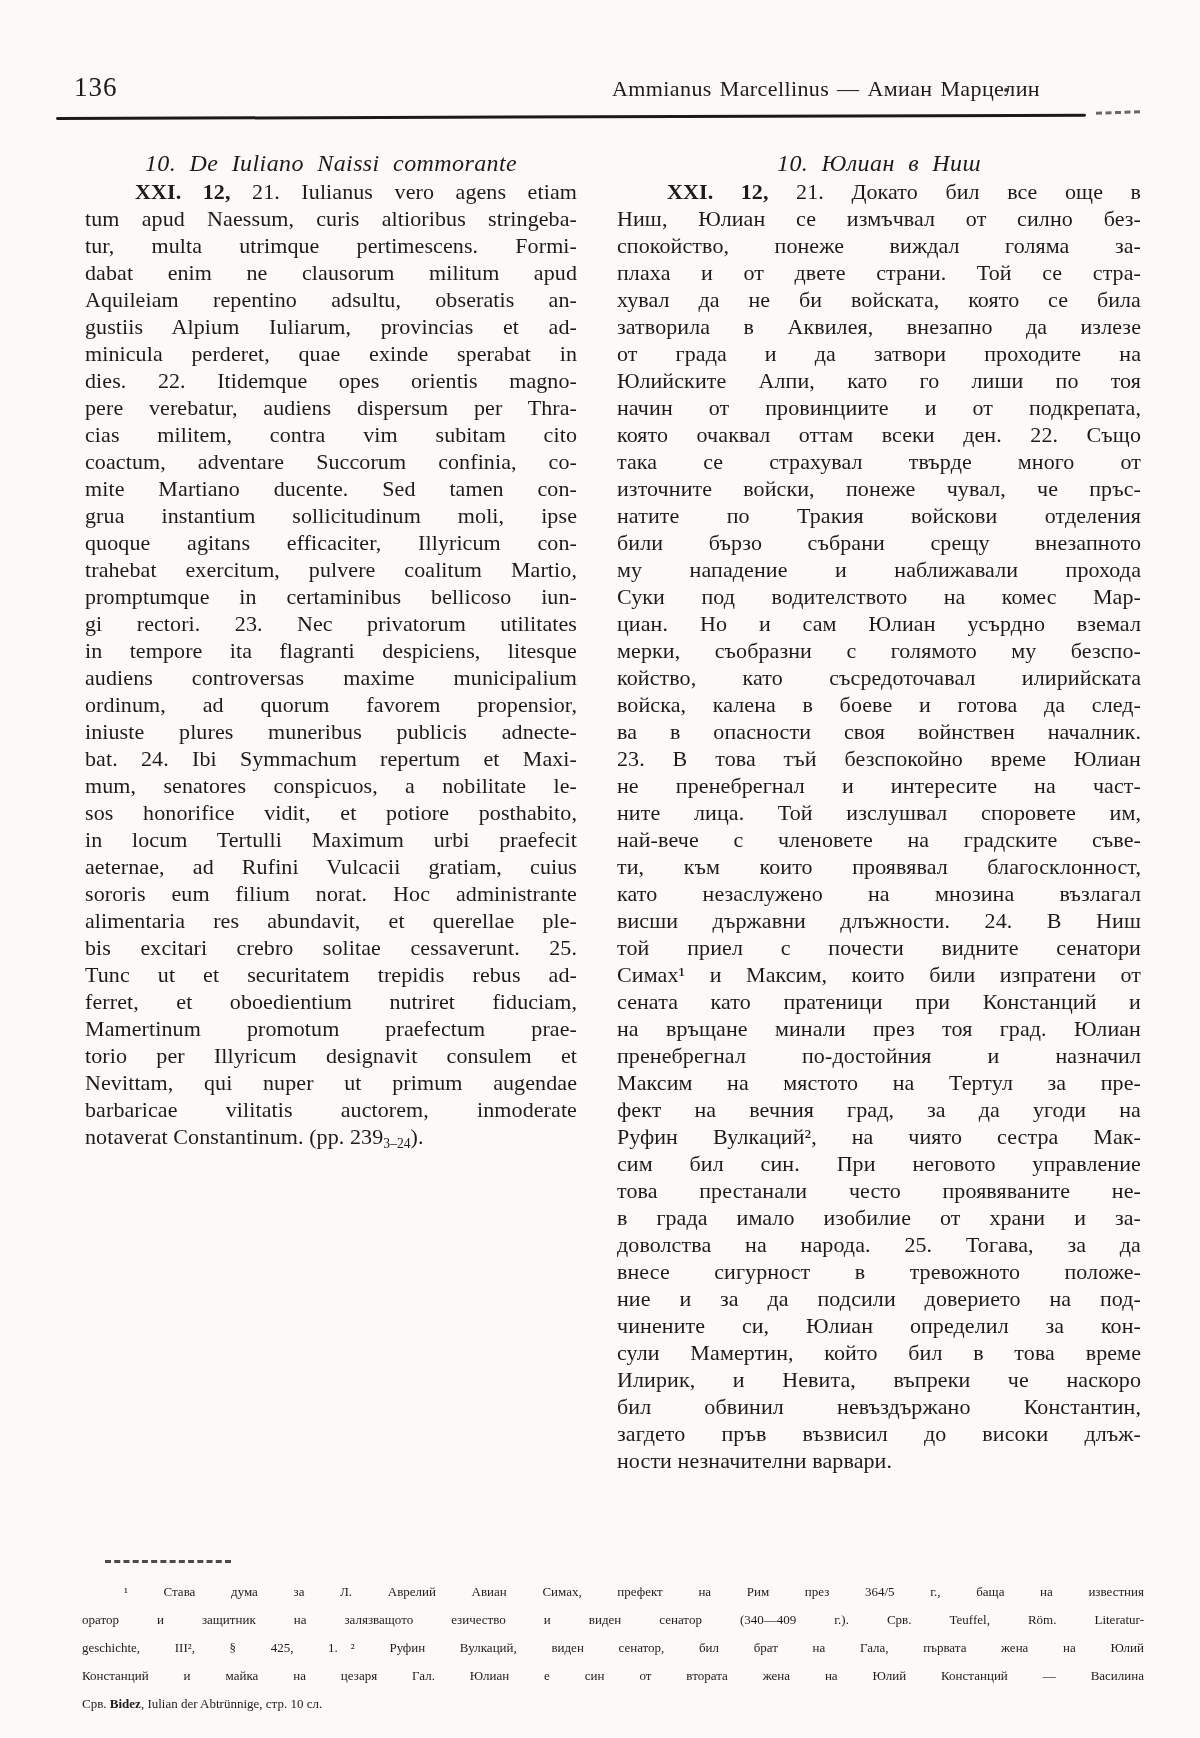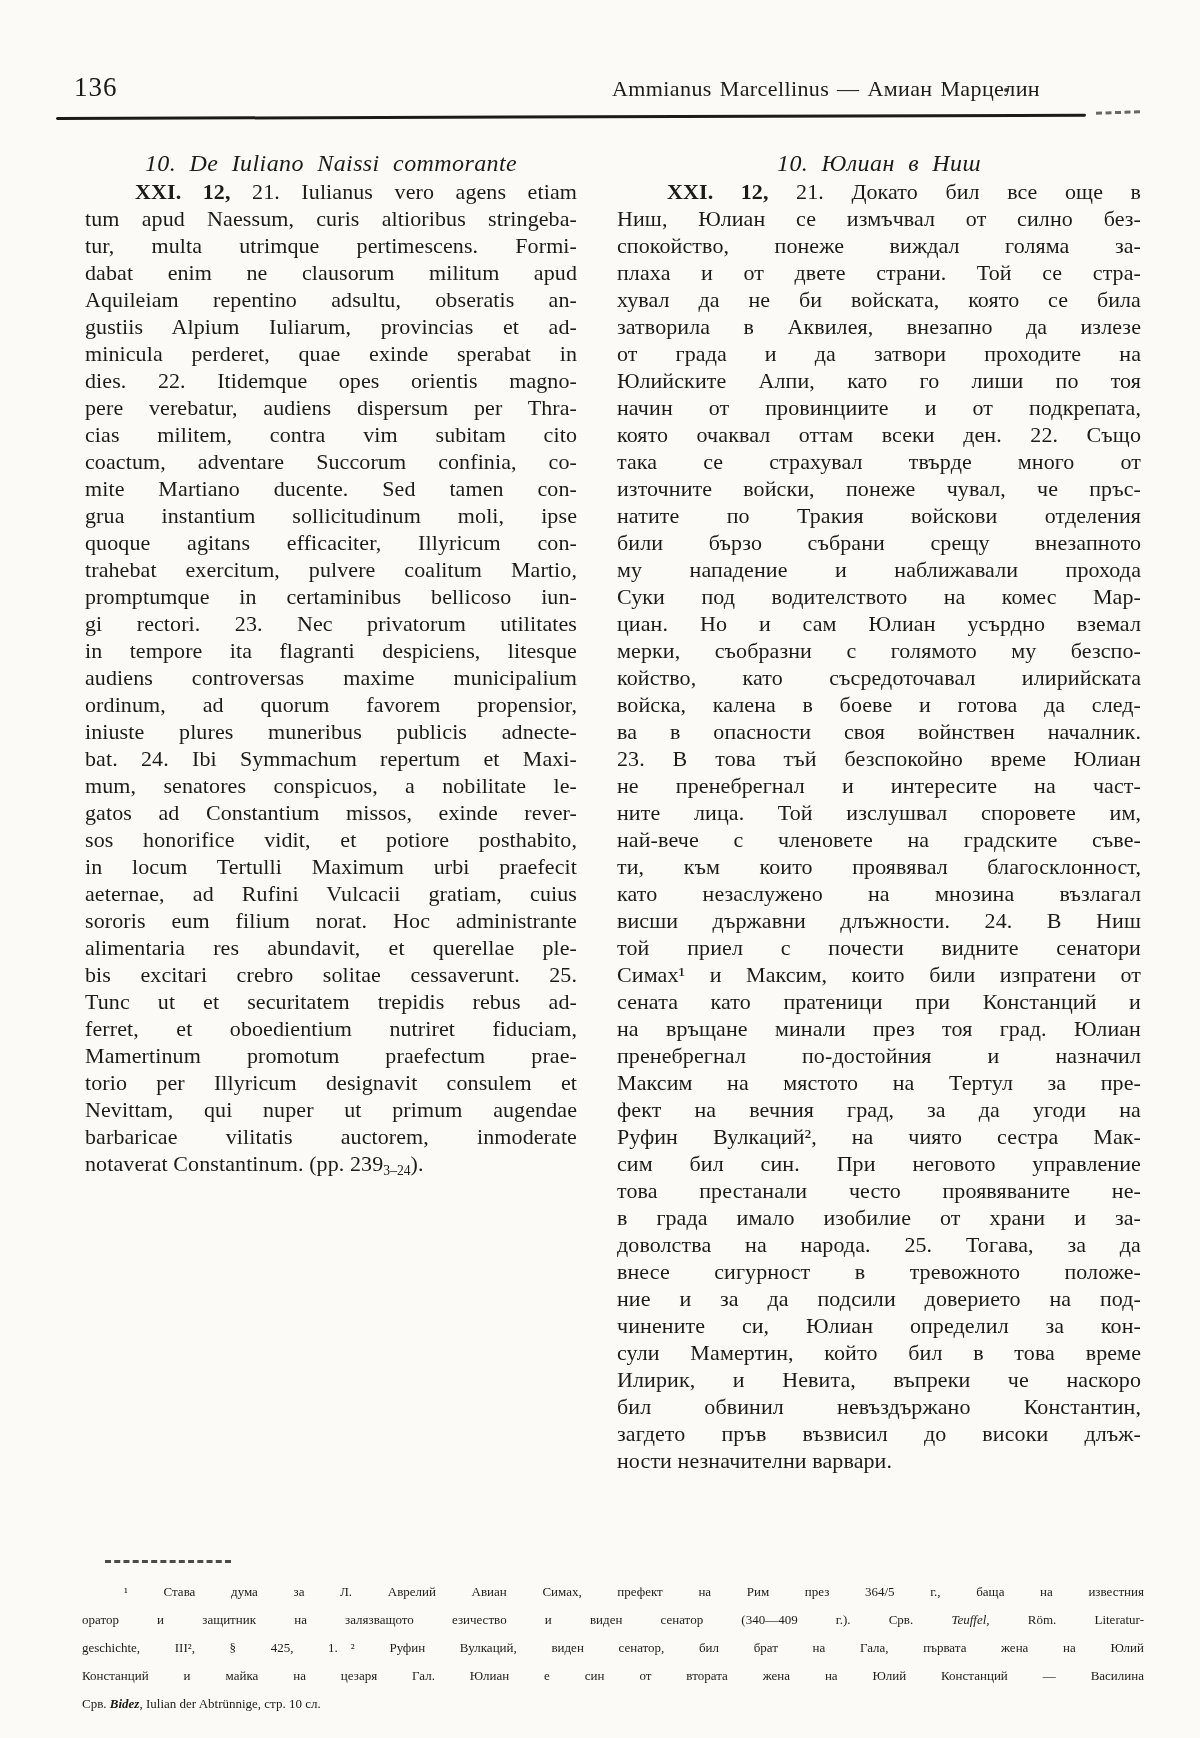--- a/index.html
+++ b/index.html
@@ -74,22 +74,22 @@
   .body-text {
     font-size: 22px;
     line-height: 27px;
     letter-spacing: 0.1px;
   }
   
   .tl { text-align: justify; text-align-last: justify; min-height: 27px; }
   .tl.last { text-align-last: left; }
   .body-text .tl.first { text-indent: 50px; }
   .b  { font-weight: bold; }
-  .i  { font-style: italic; }
-  .bi { font-style: italic; font-weight: bold; }
+  .i  { }
+  .bi { font-weight: bold; }
   .sub { font-size: 0.62em; vertical-align: -0.28em; letter-spacing: 0; }
   
   .footnote-sep {
     position: absolute;
     left: 105px; top: 1560px;
     width: 126px; height: 0;
     border-top: 3px dashed #2e2b28;
     opacity: .85;
   }
   .footnotes {
@@ -132,21 +132,20 @@
         <div class="tl"><span>quoque agitans efficaciter, Illyricum con-</span></div>
         <div class="tl"><span>trahebat exercitum, pulvere coalitum Martio,</span></div>
         <div class="tl"><span>promptumque in certaminibus bellicoso iun-</span></div>
         <div class="tl"><span>gi rectori. 23. Nec privatorum utilitates</span></div>
         <div class="tl"><span>in tempore ita flagranti despiciens, litesque</span></div>
         <div class="tl"><span>audiens controversas maxime municipalium</span></div>
         <div class="tl"><span>ordinum, ad quorum favorem propensior,</span></div>
         <div class="tl"><span>iniuste plures muneribus publicis adnecte-</span></div>
         <div class="tl"><span>bat. 24. Ibi Symmachum repertum et Maxi-</span></div>
         <div class="tl"><span>mum, senatores conspicuos, a nobilitate le-</span></div>
-        <div class="tl"><span>gatos ad Constantium missos, exinde rever-</span></div>
         <div class="tl"><span>sos honorifice vidit, et potiore posthabito,</span></div>
         <div class="tl"><span>in locum Tertulli Maximum urbi praefecit</span></div>
         <div class="tl"><span>aeternae, ad Rufini Vulcacii gratiam, cuius</span></div>
         <div class="tl"><span>sororis eum filium norat. Hoc administrante</span></div>
         <div class="tl"><span>alimentaria res abundavit, et querellae ple-</span></div>
         <div class="tl"><span>bis excitari crebro solitae cessaverunt. 25.</span></div>
         <div class="tl"><span>Tunc ut et securitatem trepidis rebus ad-</span></div>
         <div class="tl"><span>ferret, et oboedientium nutriret fiduciam,</span></div>
         <div class="tl"><span>Mamertinum promotum praefectum prae-</span></div>
         <div class="tl"><span>torio per Illyricum designavit consulem et</span></div>

